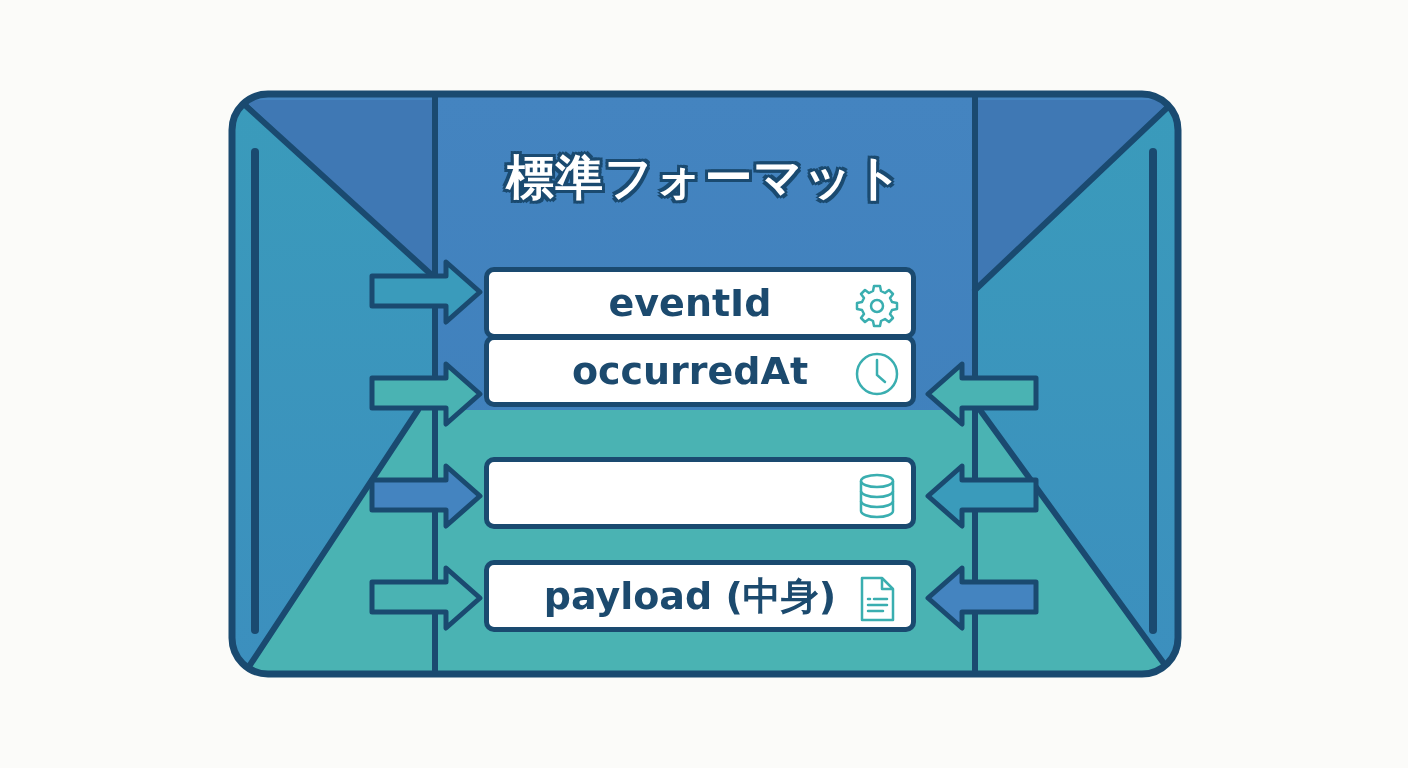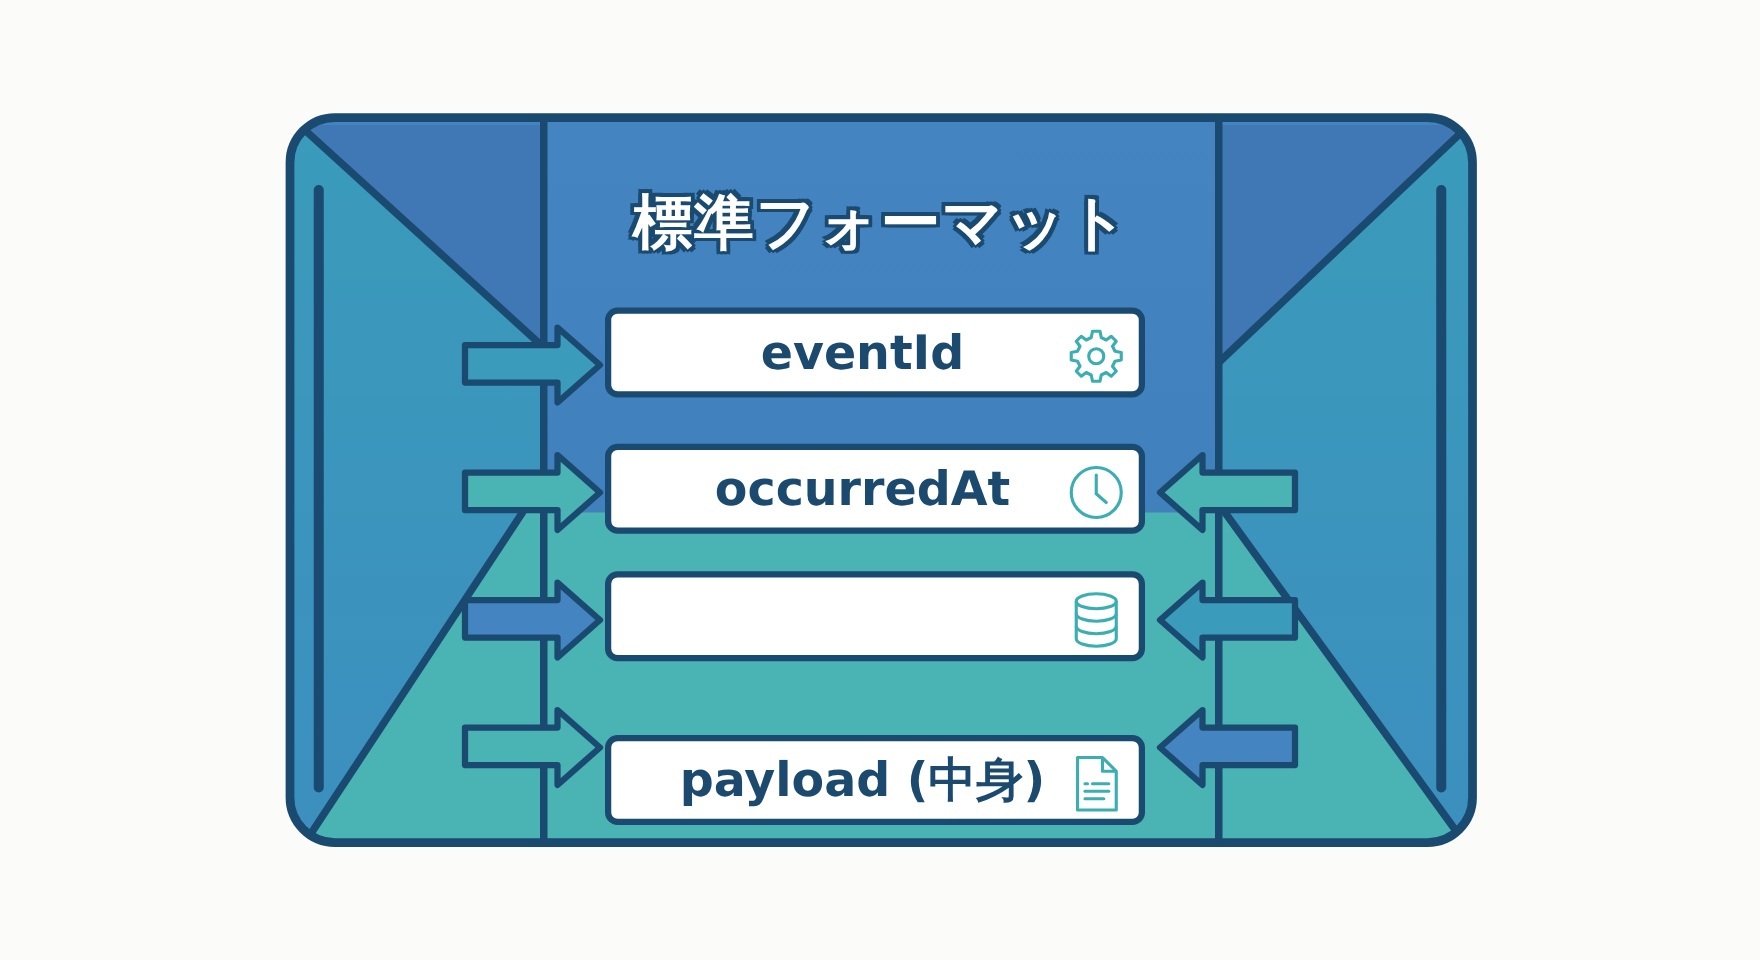--- a/index.html
+++ b/index.html
@@ -66,48 +66,48 @@
 
     <g stroke="#1a4a70" stroke-width="5" stroke-linejoin="round">
       <polygon points="1036,378 962,378 962,364 928,394 962,424 962,408 1036,408" fill="#4ab3b3"></polygon>
       <polygon points="1036,480 962,480 962,466 928,496 962,526 962,510 1036,510" fill="#3a9bbb"></polygon>
       <polygon points="1036,582 962,582 962,568 928,598 962,628 962,612 1036,612" fill="#4484c0"></polygon>
     </g>
   </svg>
 
   <div class="title">標準フォーマット</div>
 
-  <div class="field" style="top:246px;">
+  <div class="field" style="top:267px;">
     <div class="field-label">eventId</div>
     <svg class="field-icon" viewBox="0 0 48 48">
       <path d="M21 4h6l1 5 4 2 4-3 4 4-3 4 2 4 5 1v6l-5 1-2 4 3 4-4 4-4-3-4 2-1 5h-6l-1-5-4-2-4 3-4-4 3-4-2-4-5-1v-6l5-1 2-4-3-4 4-4 4 3 4-2z" fill="none" stroke="#3aaeb0" stroke-width="2.5" stroke-linejoin="round"></path>
       <circle cx="24" cy="24" r="6" fill="none" stroke="#3aaeb0" stroke-width="2.5"></circle>
     </svg>
   </div>
 
-  <div class="field" style="top:355px;">
+  <div class="field" style="top:335px;">
     <div class="field-label">occurredAt</div>
     <svg class="field-icon" viewBox="0 0 48 48">
       <circle cx="24" cy="24" r="20" fill="none" stroke="#3aaeb0" stroke-width="2.5"></circle>
       <path d="M24 10v15l8 7" fill="none" stroke="#3aaeb0" stroke-width="2.5" stroke-linecap="round"></path>
     </svg>
   </div>
 
   <div class="field" style="top:457px;">
     <svg class="field-icon" viewBox="0 0 48 48">
       <g fill="none" stroke="#3aaeb0" stroke-width="2.5">
         <ellipse cx="24" cy="9" rx="16" ry="6"></ellipse>
         <path d="M8 9v30c0 3.3 7.2 6 16 6s16-2.7 16-6V9"></path>
         <path d="M8 19c0 3.3 7.2 6 16 6s16-2.7 16-6"></path>
         <path d="M8 29c0 3.3 7.2 6 16 6s16-2.7 16-6"></path>
       </g>
     </svg>
   </div>
 
-  <div class="field" style="top:588px;text-align:center;">
+  <div class="field" style="top:560px;text-align:center;">
     <div class="field-label">payload (中身)</div>
     <svg class="field-icon" viewBox="0 0 48 48">
       <g fill="none" stroke="#3aaeb0" stroke-width="2.5" stroke-linejoin="round">
         <path d="M9 3h20l11 11v31H9z"></path>
         <path d="M29 3v11h11"></path>
       </g>
       <g stroke="#3aaeb0" stroke-width="2.5" stroke-linecap="round">
         <line x1="15" y1="24" x2="17" y2="24"></line>
         <line x1="21" y1="24" x2="34" y2="24"></line>
         <line x1="15" y1="30" x2="34" y2="30"></line>

